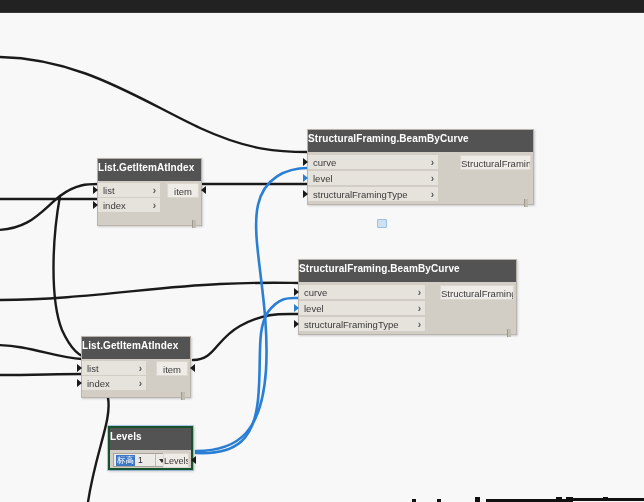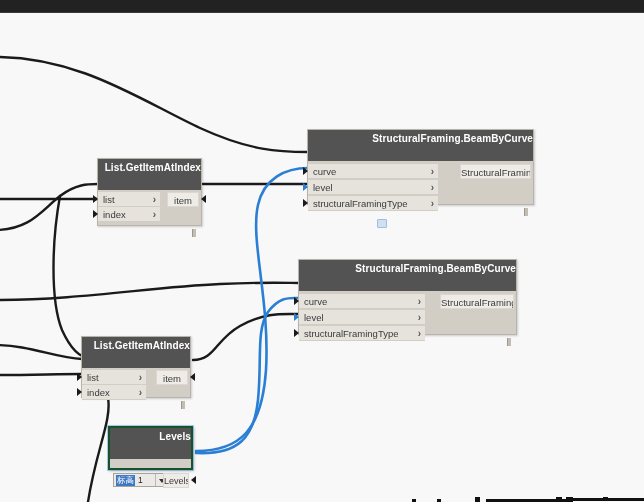--- a/index.html
+++ b/index.html
@@ -28,25 +28,25 @@
     background:#d2cec6;
     border:1px solid #b9b4ab;
     box-shadow:1px 1px 2px rgba(0,0,0,.18);
     box-sizing:border-box;
   }
   .node.selected{
     border:2px solid #14532d;
     box-shadow:0 0 0 1px rgba(42,127,212,.35),1px 1px 3px rgba(0,0,0,.25);
   }
   .node-title{
-    height:31px;line-height:17px;
+    height:22px;line-height:17px;
     background:#535353;
     color:#ffffff;
     font-size:10px;font-weight:bold;
-    text-align:right;
+    text-align:left;
     letter-spacing:.1px;
     white-space:nowrap;overflow:hidden;
   }
   .node.selected .node-title{background:#535353;}
   .node-body{position:relative;}
   .in-port{
     position:absolute;left:0;top:0;height:15px;
     background:#e6e3dd;
     color:#3a3a3a;
     font-size:9.5px;line-height:15px;
@@ -270,21 +270,21 @@
         <span>item</span>
       </div>
       <div class="connector right" style="right:-5px;top:5px;"></div>
 
       <div class="tick"></div>
     </div>
   </div>
 
   <div class="node selected" style="left:108px;top:426px;width:85px;height:44px;">
     <div class="node-title">Levels</div>
-    <div class="node-body" style="height:17px;margin-top:11px;">
+    <div class="node-body" style="height:17px;">
       <div class="dropdown" style="left:3px;top:3px;width:56px;">
         <span class="dd-text">标高</span>
         <span class="dd-suffix" style="left:24px;">1</span>
         <span class="dd-arrow"></span>
       </div>
 
       <div class="out-port" style="right:2px;top:3px;width:26px;font-size:9px;">
         <span>Levels</span>
       </div>
       <div class="connector right" style="right:-5px;top:6px;"></div>

